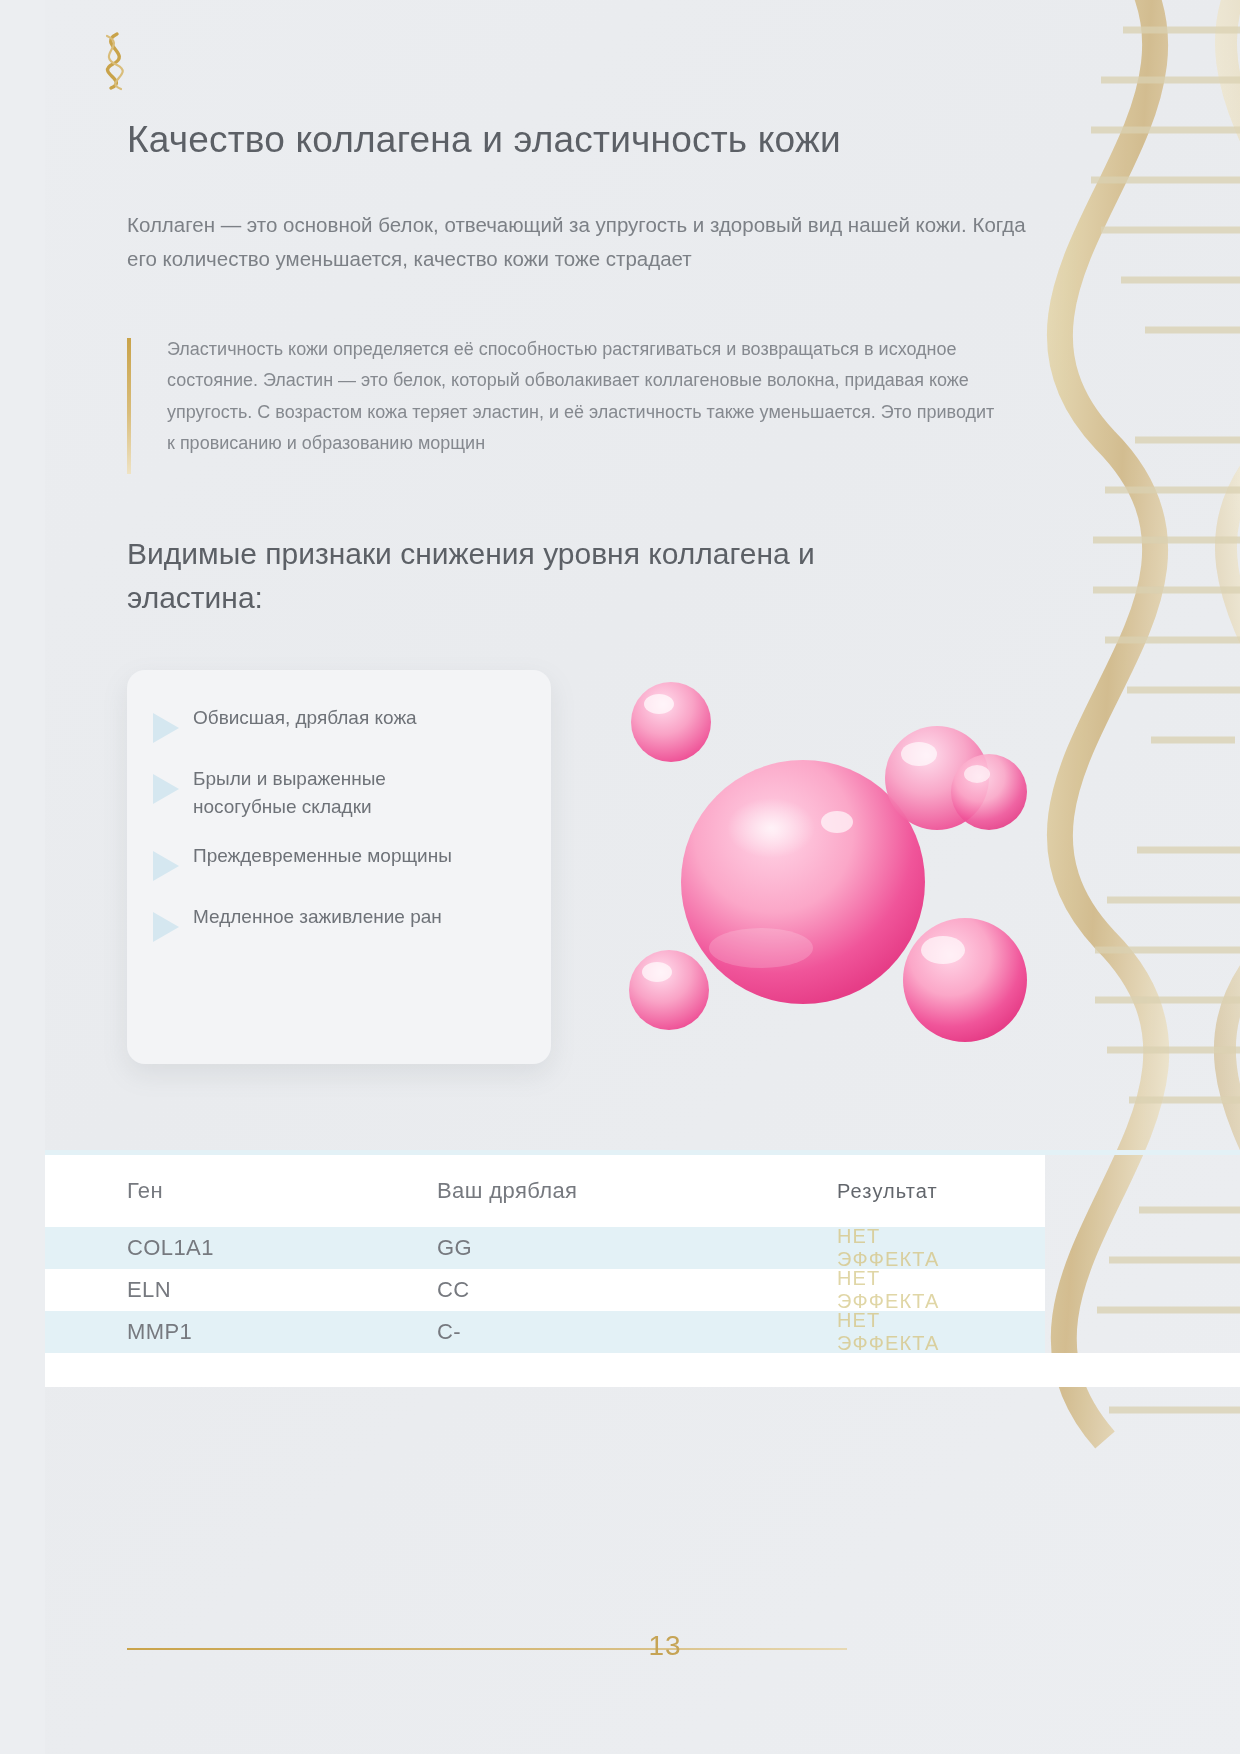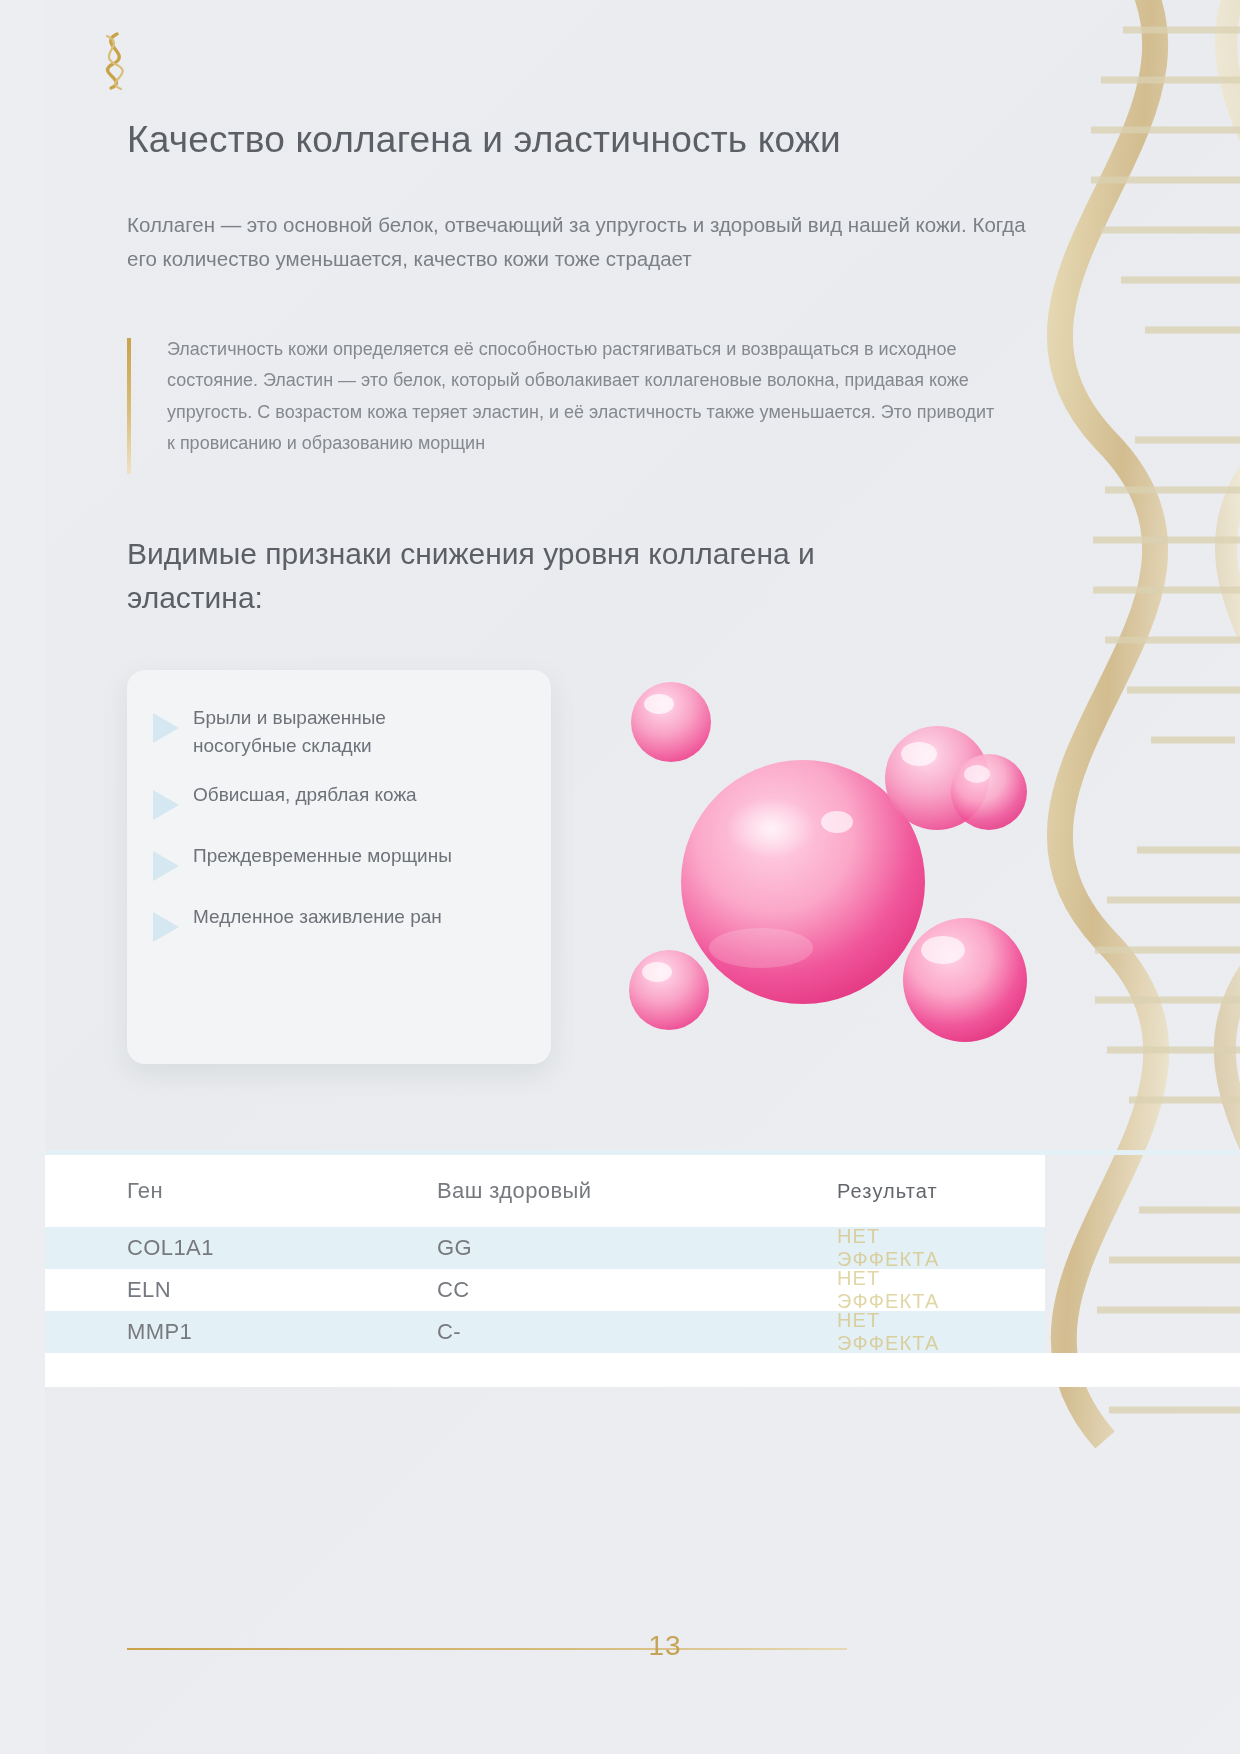--- a/index.html
+++ b/index.html
@@ -280,25 +280,25 @@
 
   <p class="lead">Коллаген — это основной белок, отвечающий за упругость и здоровый вид нашей кожи. Когда его количество уменьшается, качество кожи тоже страдает</p>
 
   <p class="quote">Эластичность кожи определяется её способностью растягиваться и возвращаться в исходное состояние. Эластин — это белок, который обволакивает коллагеновые волокна, придавая коже упругость. С возрастом кожа теряет эластин, и её эластичность также уменьшается. Это приводит к провисанию и образованию морщин</p>
 
   <h2 class="h2">Видимые признаки снижения уровня коллагена и эластина:</h2>
 
   <div class="card">
     <div class="sign">
       <span class="tri"></span>
-      <span class="sign-txt">Брыли и выраженные носогубные складки</span>
+      <span class="sign-txt">Обвисшая, дряблая кожа</span>
     </div>
     <div class="sign">
       <span class="tri"></span>
-      <span class="sign-txt">Обвисшая, дряблая кожа</span>
+      <span class="sign-txt">Брыли и выраженные носогубные складки</span>
     </div>
     <div class="sign">
       <span class="tri"></span>
       <span class="sign-txt">Преждевременные морщины</span>
     </div>
     <div class="sign">
       <span class="tri"></span>
       <span class="sign-txt">Медленное заживление ран</span>
     </div>
   </div>
@@ -342,21 +342,21 @@
       <circle cx="84" cy="340" r="40" fill="url(#bub2)"></circle>
       <ellipse cx="72" cy="322" rx="15" ry="10" fill="#fff" opacity="0.68"></ellipse>
     </svg>
   </div>
 
   <div class="table">
     <div class="table-top-line"></div>
 
     <div class="trow head">
       <div class="c1">Ген</div>
-      <div class="c2">Ваш здоровый</div>
+      <div class="c2">Ваш дряблая</div>
       <div class="c3">Результат</div>
     </div>
 
     <div class="trow alt">
       <div class="c1">COL1A1</div>
       <div class="c2">GG</div>
       <div class="c3 res-none">НЕТ ЭФФЕКТА</div>
     </div>
 
     <div class="trow plain">

